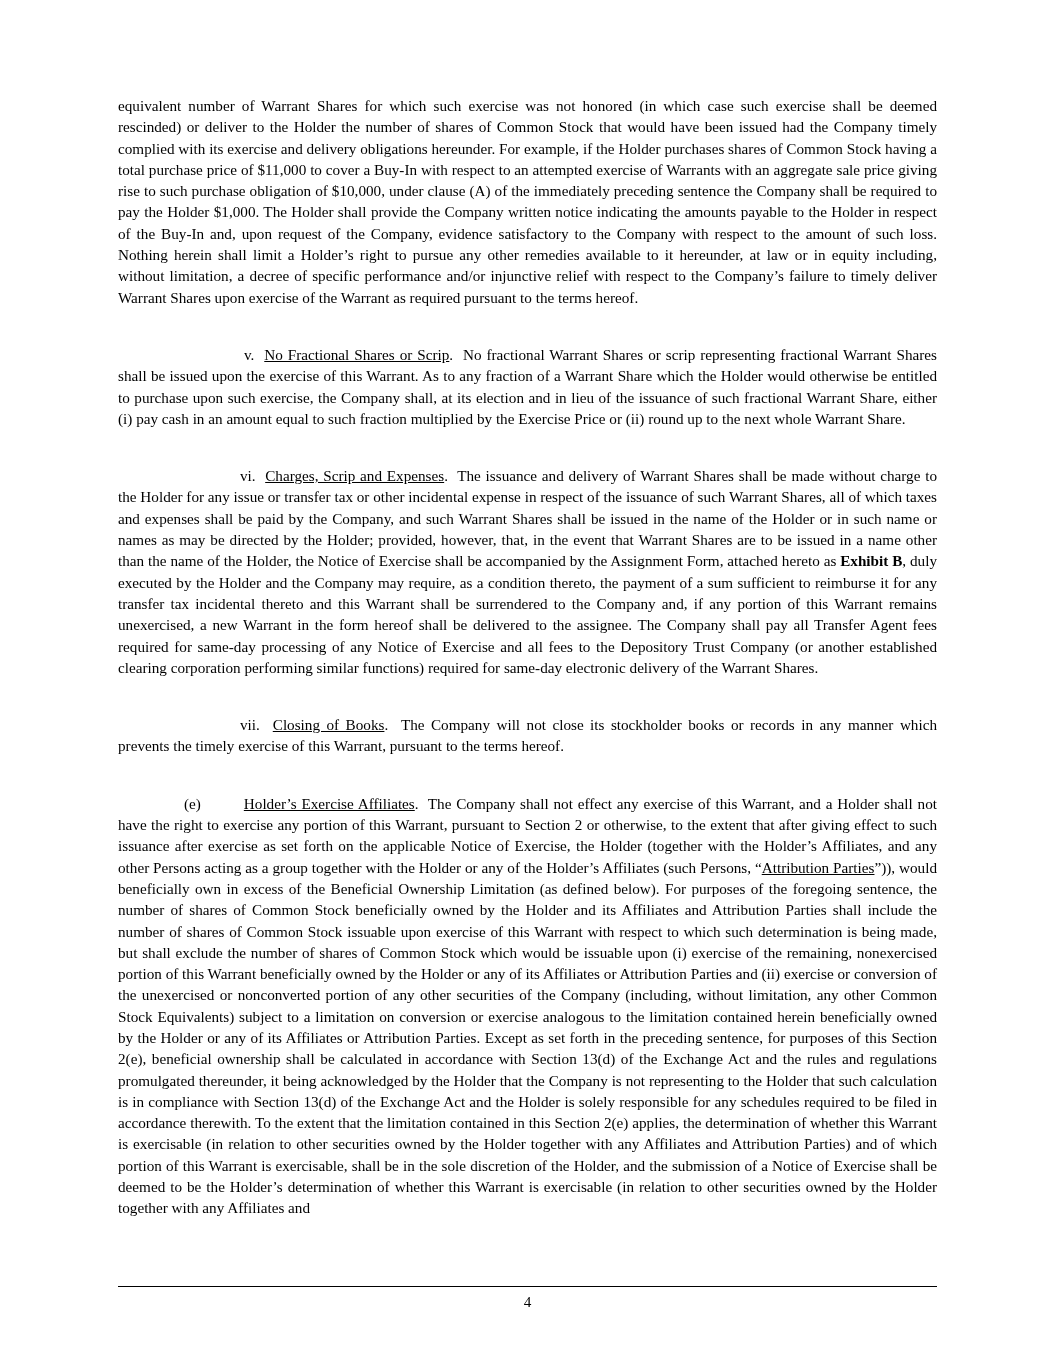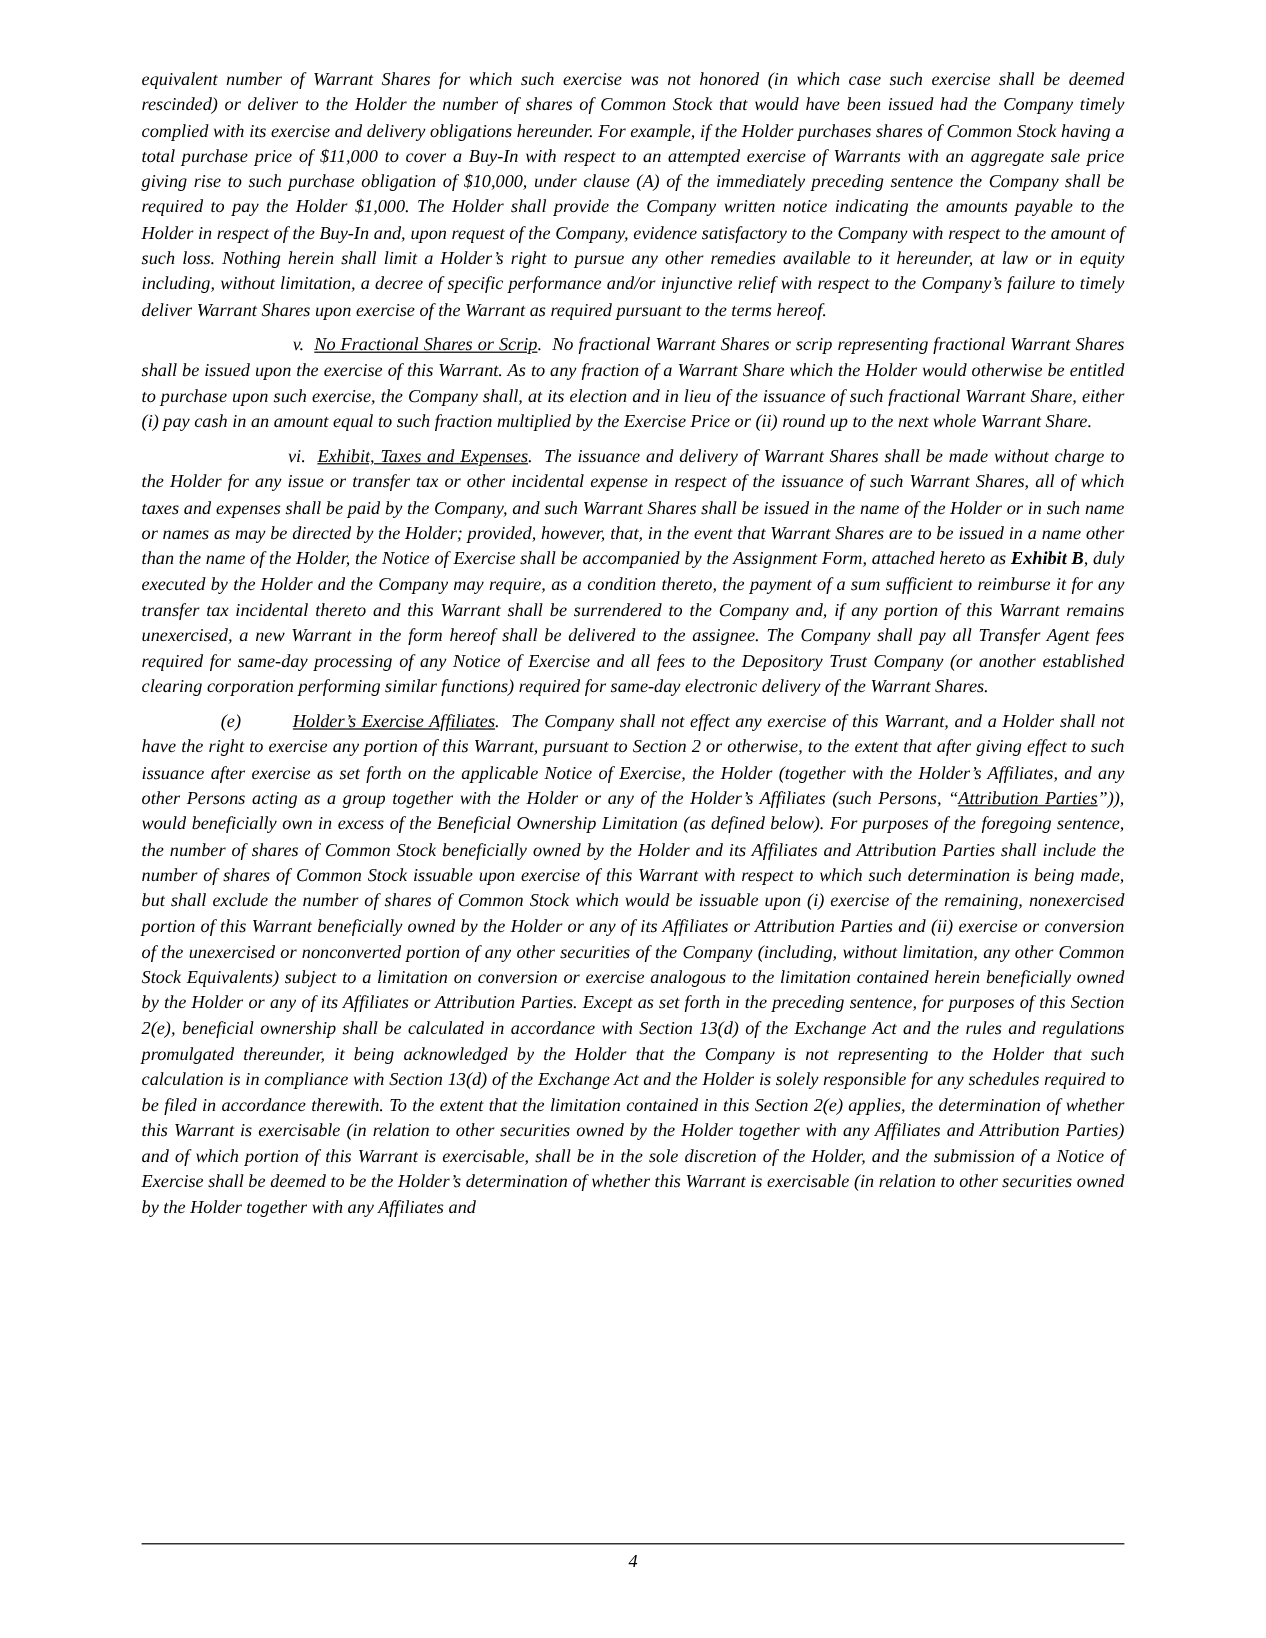--- a/index.html
+++ b/index.html
@@ -11,35 +11,34 @@
     width: 1055px;
     height: 1365px;
     font-family: "Liberation Serif", "DejaVu Serif", serif;
     color: #000000;
   }
   .page {
     position: relative;
     width: 1055px;
     height: 1365px;
     box-sizing: border-box;
-    padding: 56px 118px 0 118px;
-    font-style: italic;
+    padding: 95px 118px 0 118px;
   }
   .doc-body {
     font-size: 15.2px;
     line-height: 21.3px;
     text-align: justify;
     text-justify: inter-word;
   }
   .para {
     margin: 0 0 0 0;
     text-indent: 0;
   }
   .para + .para {
-    margin-top: 8px;
+    margin-top: 36px;
   }
   .indent-lg {
     text-indent: 126px;
   }
   .indent-md {
     text-indent: 122px;
   }
   .indent-sm {
     text-indent: 66px;
   }
@@ -76,24 +75,28 @@
   <div class="doc-body">
 
     <p class="para">equivalent number of Warrant Shares for which such exercise was not honored (in which case such exercise shall be deemed rescinded) or deliver to the Holder the number of shares of Common Stock that would have been issued had the Company timely complied with its exercise and delivery obligations hereunder.  For example, if the Holder purchases shares of Common Stock having a total purchase price of $11,000 to cover a Buy-In with respect to an attempted exercise of Warrants with an aggregate sale price giving rise to such purchase obligation of $10,000, under clause (A) of the immediately preceding sentence the Company shall be required to pay the Holder $1,000.  The Holder shall provide the Company written notice indicating the amounts payable to the Holder in respect of the Buy-In and, upon request of the Company, evidence satisfactory to the Company with respect to the amount of such loss.  Nothing herein shall limit a Holder’s right to pursue any other remedies available to it hereunder, at law or in equity including, without limitation, a decree of specific performance and/or injunctive relief with respect to the Company’s failure to timely deliver Warrant Shares upon exercise of the Warrant as required pursuant to the terms hereof.</p>
 
     <p class="para indent-lg">
       <span>v.</span><span class="nbsp-wide">&nbsp; </span><span class="u">No Fractional Shares or Scrip</span>.&nbsp;
       <span>No fractional Warrant Shares or scrip representing fractional Warrant Shares shall be issued upon the exercise of this Warrant.  As to any fraction of a Warrant Share which the Holder would otherwise be entitled to purchase upon such exercise, the Company shall, at its election and in lieu of the issuance of such fractional Warrant Share, either (i) pay cash in an amount equal to such fraction multiplied by the Exercise Price or (ii) round up to the next whole Warrant Share.</span>
     </p>
 
     <p class="para indent-md">
-      <span>vi.</span><span class="nbsp-wide">&nbsp; </span><span class="u">Exhibit, Taxes and Expenses</span>.&nbsp;
+      <span>vi.</span><span class="nbsp-wide">&nbsp; </span><span class="u">Charges, Scrip and Expenses</span>.&nbsp;
       <span>The issuance and delivery of Warrant Shares shall be made without charge to the Holder for any issue or transfer tax or other incidental expense in respect of the issuance of such Warrant Shares, all of which taxes and expenses shall be paid by the Company, and such Warrant Shares shall be issued in the name of the Holder or in such name or names as may be directed by the Holder; provided, however, that, in the event that Warrant Shares are to be issued in a name other than the name of the Holder, the Notice of Exercise shall be accompanied by the Assignment Form, attached hereto as </span><span class="b">Exhibit B</span><span>, duly executed by the Holder and the Company may require, as a condition thereto, the payment of a sum sufficient to reimburse it for any transfer tax incidental thereto and this Warrant shall be surrendered to the Company and, if any portion of this Warrant remains unexercised, a new Warrant in the form hereof shall be delivered to the assignee.  The Company shall pay all Transfer Agent fees required for same-day processing of any Notice of Exercise and all fees to the Depository Trust Company (or another established clearing corporation performing similar functions) required for same-day electronic delivery of the Warrant Shares.</span>
     </p>
 
+    <p class="para indent-md">
+      <span>vii.</span><span class="nbsp-wide">&nbsp; </span><span class="u">Closing of Books</span>.&nbsp;
+      <span>The Company will not close its stockholder books or records in any manner which prevents the timely exercise of this Warrant, pursuant to the terms hereof.</span>
+    </p>
 
     <p class="para indent-sm">
       <span>(e)</span><span class="nbsp-wide">&nbsp;&nbsp;&nbsp;&nbsp;&nbsp;&nbsp;&nbsp;&nbsp; </span><span class="u">Holder’s Exercise Affiliates</span>.&nbsp;
       <span>The Company shall not effect any exercise of this Warrant, and a Holder shall not have the right to exercise any portion of this Warrant, pursuant to Section 2 or otherwise, to the extent that after giving effect to such issuance after exercise as set forth on the applicable Notice of Exercise, the Holder (together with the Holder’s Affiliates, and any other Persons acting as a group together with the Holder or any of the Holder’s Affiliates (such Persons, “</span><span class="u">Attribution Parties</span><span>”)), would beneficially own in excess of the Beneficial Ownership Limitation (as defined below).  For purposes of the foregoing sentence, the number of shares of Common Stock beneficially owned by the Holder and its Affiliates and Attribution Parties shall include the number of shares of Common Stock issuable upon exercise of this Warrant with respect to which such determination is being made, but shall exclude the number of shares of Common Stock which would be issuable upon (i) exercise of the remaining, nonexercised portion of this Warrant beneficially owned by the Holder or any of its Affiliates or Attribution Parties and (ii) exercise or conversion of the unexercised or nonconverted portion of any other securities of the Company (including, without limitation, any other  Common Stock Equivalents) subject to a limitation on conversion or exercise analogous to the limitation contained herein beneficially owned by the Holder or any of its Affiliates or Attribution Parties.  Except as set forth in the preceding sentence, for purposes of this Section 2(e), beneficial ownership shall be calculated in accordance with Section 13(d) of the Exchange Act and the rules and regulations promulgated thereunder, it being acknowledged by the Holder that the Company is not representing to the Holder that such calculation is in compliance with Section 13(d) of the Exchange Act and the Holder is solely responsible for any schedules required to be filed in accordance therewith. To the extent that the limitation contained in this Section 2(e) applies, the determination of whether this Warrant is exercisable (in relation to other securities owned by the Holder together with any Affiliates and Attribution Parties) and of which portion of this Warrant is exercisable, shall be in the sole discretion of the Holder, and the submission of a Notice of Exercise shall be deemed to be the Holder’s determination of whether this Warrant is exercisable (in relation to other securities owned by the Holder together with any Affiliates and</span>
     </p>
 
   </div>
 
   <div class="footer">
     <div class="footer-rule"></div>

